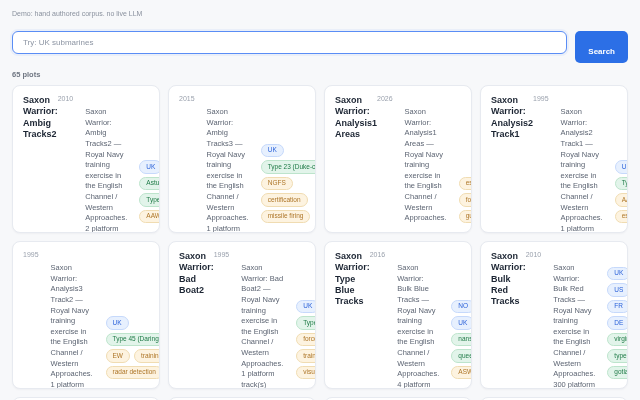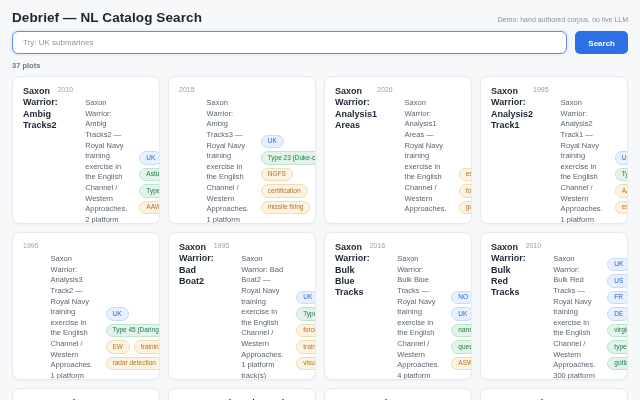--- a/index.html
+++ b/index.html
@@ -11,31 +11,31 @@
     color: #1f2a3a;
   }
   .page { padding: 10px 12px 0 12px; }
 
   
   .hdr { display: flex; justify-content: space-between; align-items: baseline; }
   .hdr h1 { margin: 0; font-size: 13.5px; font-weight: 700; color: #1b2433; letter-spacing: .1px; }
   .hdr .note { font-size: 7px; color: #8a919e; }
 
   
-  .search-row { display: flex; gap: 8px; margin-top: 6px; }
+  .search-row { display: flex; gap: 8px; margin-top: 14px; }
   .search-input {
     flex: 1; height: 23px; background: #fff;
     border: 1.5px solid #5a8df5; border-radius: 6px;
     padding: 0 10px; font-size: 8px; color: #333;
     font-family: "Liberation Sans", sans-serif; outline: none;
     box-shadow: 0 0 0 2px rgba(90,141,245,.08);
   }
   .search-input::placeholder { color: #8d95a3; }
   .search-btn {
-    height: 23px; padding: 8px 13px; border: none; border-radius: 5px;
+    height: 23px; padding: 16px 13px; border: none; border-radius: 5px;
     background: #2c6fe6; color: #fff; font-size: 8px; font-weight: 600;
     font-family: "Liberation Sans", sans-serif; cursor: pointer;
   }
 
   .count { margin: 7px 0 6px; font-size: 7.5px; color: #6f7682; font-weight: 600; }
 
   
   .grid { display: grid; grid-template-columns: repeat(4, 1fr); gap: 8px 8px; }
   .card {
     background: #fff; border: 1px solid #e7eaf0; border-radius: 8px;
@@ -55,30 +55,29 @@
   .tag.country  { background: #e7f0fe; color: #2b62d9; border-color: #c6d9fb; }
   .tag.platform { background: #e2f4ea; color: #1f7a47; border-color: #bde4cc; }
   .tag.activity { background: #fdf3e0; color: #ad7527; border-color: #f0dcb2; }
 </style>
 </head>
 <body>
 
 <div class="page">
 
   <div class="hdr">
-    <h1>Debrief — NL Catalog Search</h1>
     <span class="note">Demo: hand authored corpus. no live LLM</span>
   </div>
 
   <div class="search-row">
     <input class="search-input" type="text" placeholder="Try: UK submarines" style="">
     <button class="search-btn">Search</button>
   </div>
 
-  <div class="count">37 plots</div>
+  <div class="count">65 plots</div>
 
   <div class="grid" id="grid">
       <div class="card">
         <h3 class="card-title">Saxon Warrior: Ambig Tracks2</h3>
         <div class="card-year">2010</div>
         <p class="card-desc">Saxon Warrior: Ambig Tracks2 — Royal Navy training exercise in the English Channel / Western Approaches. 2 platform track(s) recorded including Contact Alpha, HMS Richmond. Multi national...</p>
         <div class="tags">
           <span class="tag country">UK</span>
           <span class="tag country">FR</span>
           <span class="tag platform">Astute-class</span>
@@ -136,21 +135,21 @@
         <p class="card-desc">Saxon Warrior: Bad Boat2 — Royal Navy training exercise in the English Channel / Western Approaches. 1 platform track(s) recorded including HMS Collingwood.</p>
         <div class="tags">
           <span class="tag country">UK</span>
           <span class="tag platform">Type 45 (Daring-class)</span>
           <span class="tag activity">force-protection</span>
           <span class="tag activity">training</span>
           <span class="tag activity">visual sighting</span>
         </div>
       </div>
       <div class="card">
-        <h3 class="card-title">Saxon Warrior: Bulk Blue Tracks</h3>
+        <h3 class="card-title">Saxon Warrior: Type Blue Tracks</h3>
         <div class="card-year">2016</div>
         <p class="card-desc">Saxon Warrior: Bulk Blue Tracks — Royal Navy training exercise in the English Channel / Western Approaches. 4 platform track(s) recorded including FS Roald Amundsen, FGS Lancaster, HMS...</p>
         <div class="tags">
           <span class="tag country">NO</span>
           <span class="tag country">DE</span>
           <span class="tag country">UK</span>
           <span class="tag platform">nansen</span>
           <span class="tag platform">queen-elizabeth</span>
           <span class="tag activity">ASW</span>
         </div>

